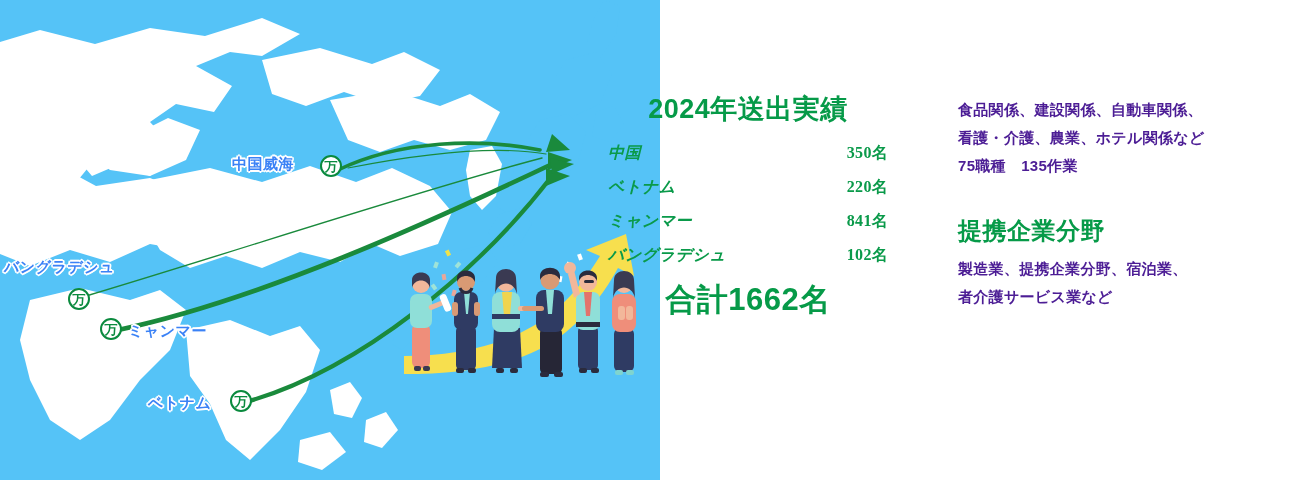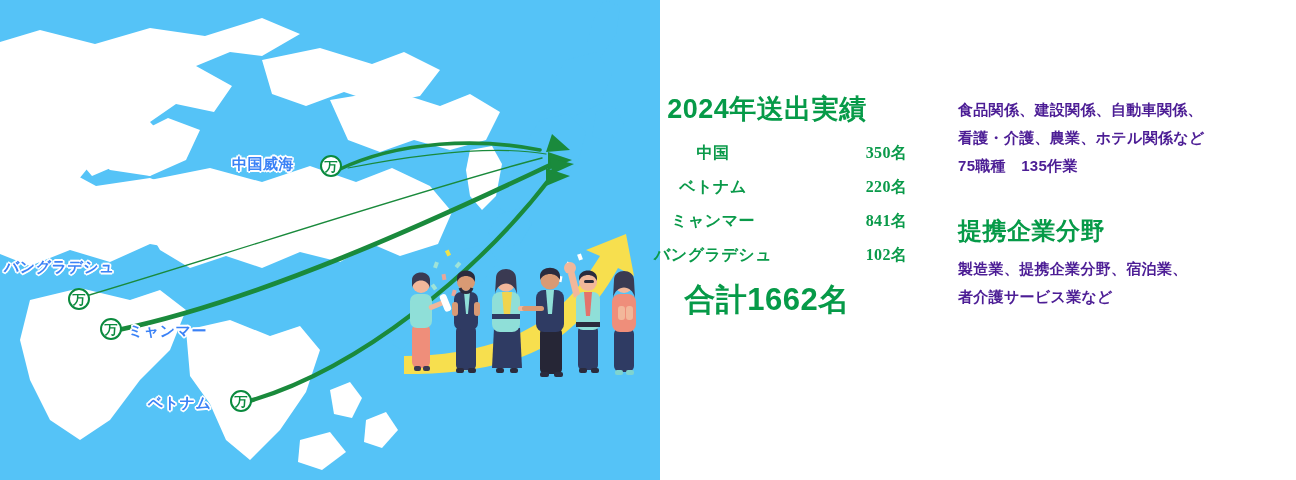--- a/index.html
+++ b/index.html
@@ -33,31 +33,31 @@
     box-sizing:border-box;
     display:flex;align-items:center;justify-content:center;
     color:#0a8a3e;font-weight:bold;font-size:13px;line-height:1;
     font-family:"DejaVu Sans",sans-serif;
   }
 
   
   .illus{position:absolute;left:398px;top:228px;width:252px;height:160px;}
 
   
-  .stats{position:absolute;left:627px;top:96px;width:280px;}
+  .stats{position:absolute;left:608px;top:96px;width:280px;}
   .stats-title{
     color:#069a48;font-weight:bold;font-size:27px;
     text-align:center;letter-spacing:.5px;line-height:1;
     margin:0 0 20px 0;
   }
   .stat-row{
     display:flex;align-items:baseline;
     margin-bottom:13px;font-weight:bold;color:#0a9a4a;font-size:16px;
   }
-  .stat-name{width:172px;text-align:center;padding-right:14px;letter-spacing:.5px;}
+  .stat-name{width:172px;text-align:left;padding-right:14px;letter-spacing:.5px;font-style:italic;}
   .stat-val{width:94px;text-align:right;letter-spacing:.3px;font-family:Liberation Serif, serif;}
   .total{
     color:#069a48;font-weight:bold;font-size:31px;
     text-align:center;margin-top:11px;letter-spacing:.5px;
   }
 
   
   .right{position:absolute;left:958px;top:96px;width:325px;}
   .sec-title{
     color:#069a48;font-weight:bold;font-size:24px;

